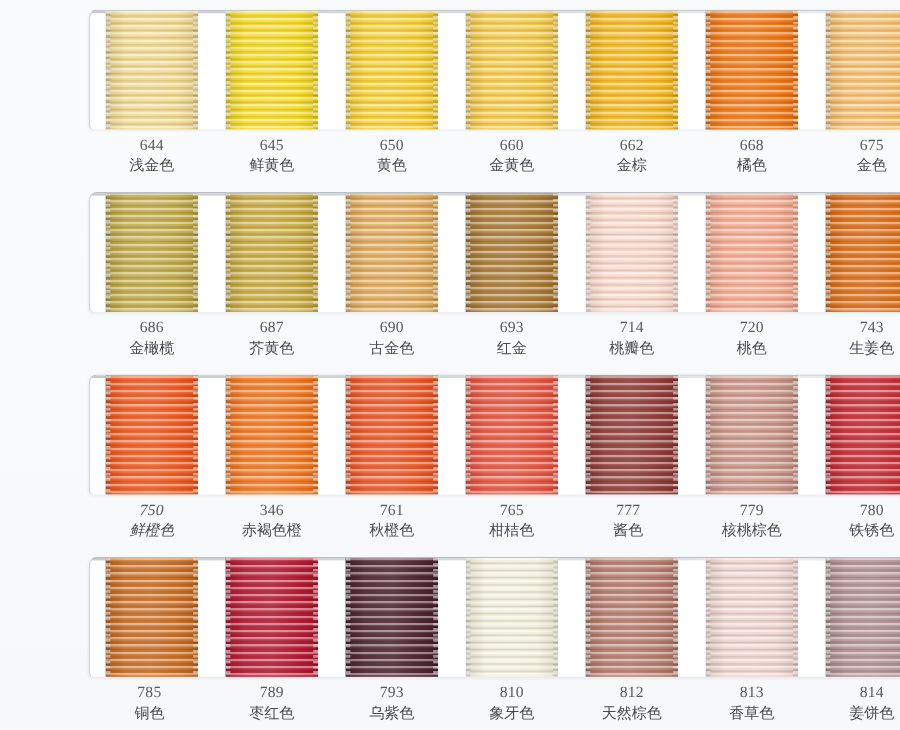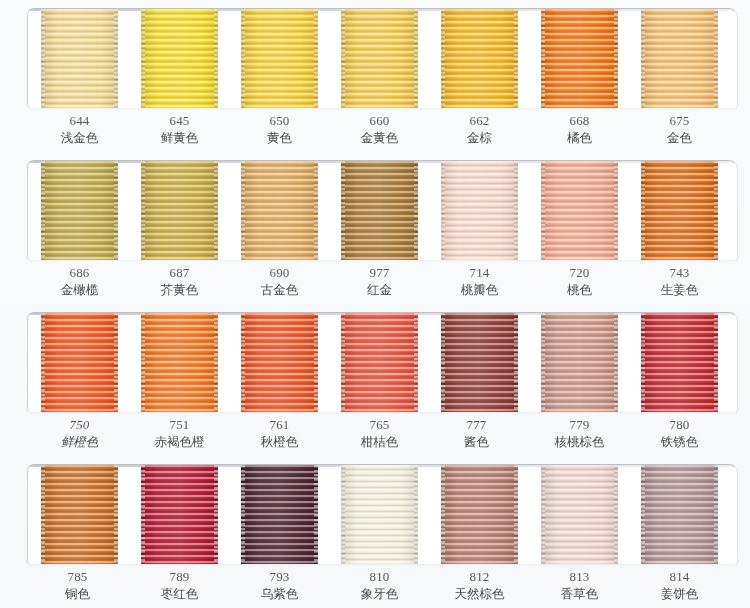--- a/index.html
+++ b/index.html
@@ -19,20 +19,21 @@
     height: 608px;
     position: relative;
     background: linear-gradient(180deg, #fafbfc 0%, #f6f8fa 100%);
   }
 
   
   .swatch-row {
     position: relative;
     width: 704px;
     height: 152px;
+    margin-left: 47px;
   }
   .card {
     position: absolute;
     left: 27px;
     top: 8px;
     width: 711px;
     height: 100px;
     background: #ffffff;
     border-top: 1px solid #b9bfc4;
     border-left: 1px solid #cfd4d8;
@@ -270,21 +271,21 @@
         </div>
         <div class="label-cell" style="left: 141px;">
           <div class="label-code">687</div>
           <div class="label-name">芥黄色</div>
         </div>
         <div class="label-cell" style="left: 241px;">
           <div class="label-code">690</div>
           <div class="label-name">古金色</div>
         </div>
         <div class="label-cell" style="left: 341px;">
-          <div class="label-code">977</div>
+          <div class="label-code">693</div>
           <div class="label-name">红金</div>
         </div>
         <div class="label-cell" style="left: 441px;">
           <div class="label-code">714</div>
           <div class="label-name">桃瓣色</div>
         </div>
         <div class="label-cell" style="left: 541px;">
           <div class="label-code">720</div>
           <div class="label-name">桃色</div>
         </div>
@@ -339,21 +340,21 @@
           <div class="edge-r"></div>
           <div class="sheen"></div>
         </div>
       </div>
       <div class="labels">
         <div class="label-cell" style="left: 41px; font-style: italic;">
           <div class="label-code">750</div>
           <div class="label-name">鲜橙色</div>
         </div>
         <div class="label-cell" style="left: 141px;">
-          <div class="label-code">751</div>
+          <div class="label-code">346</div>
           <div class="label-name">赤褐色橙</div>
         </div>
         <div class="label-cell" style="left: 241px;">
           <div class="label-code">761</div>
           <div class="label-name">秋橙色</div>
         </div>
         <div class="label-cell" style="left: 341px;">
           <div class="label-code">765</div>
           <div class="label-name">柑桔色</div>
         </div>

